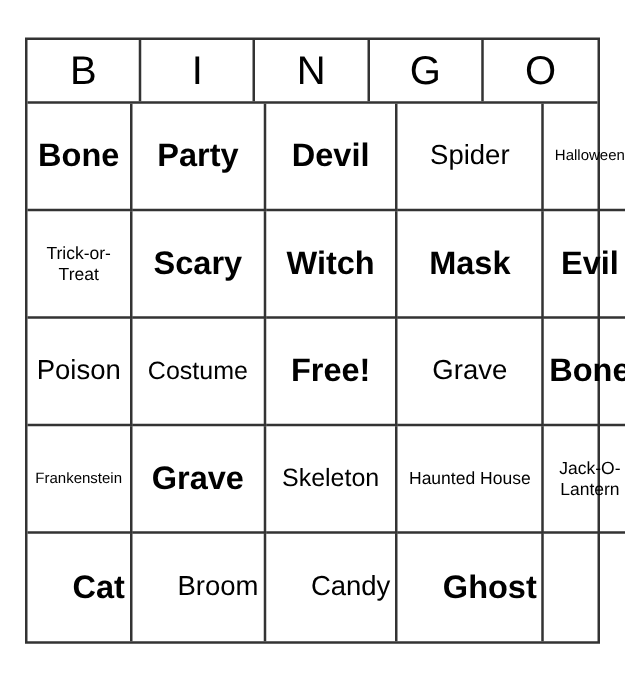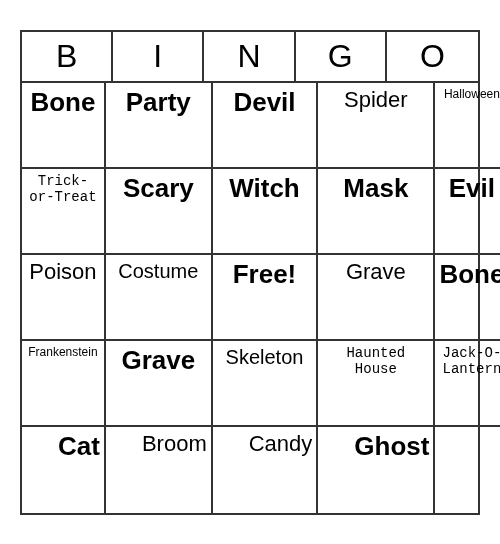--- a/index.html
+++ b/index.html
@@ -37,42 +37,42 @@
     }
     .bingo-grid {
       display: grid;
       grid-template-columns: repeat(5, 1fr);
       grid-template-rows: repeat(5, 1fr);
     }
     .bingo-cell {
       border-right: 2px solid #333;
       border-bottom: 2px solid #333;
       display: flex;
-      align-items: flex-start;
+      align-items: center;
       justify-content: center;
       text-align: center;
       padding: 4px;
       min-height: 86px;
     }
     .bingo-cell:nth-child(5n) {
       border-right: none;
     }
     .bingo-cell:nth-child(n+21) {
       border-bottom: none;
       margin-left: 32px;
     }
     .bingo-cell span {
       display: block;
       line-height: 1.2;
     }
     
     .size-xl span { font-size: 26px; font-weight: bold; }
     .size-lg span { font-size: 22px; font-weight: normal; }
     .size-md span { font-size: 20px; }
-    .size-sm span { font-size: 14px; font-family: Liberation Mono, monospace; }
+    .size-sm span { font-size: 14px; }
     .size-xs span { font-size: 12px; }
   </style>
 </head>
 <body>
 
 <div class="bingo-card">
   <div class="bingo-header">
   <div class="bingo-header-cell">B</div>
       <div class="bingo-header-cell">I</div>
       <div class="bingo-header-cell">N</div>

